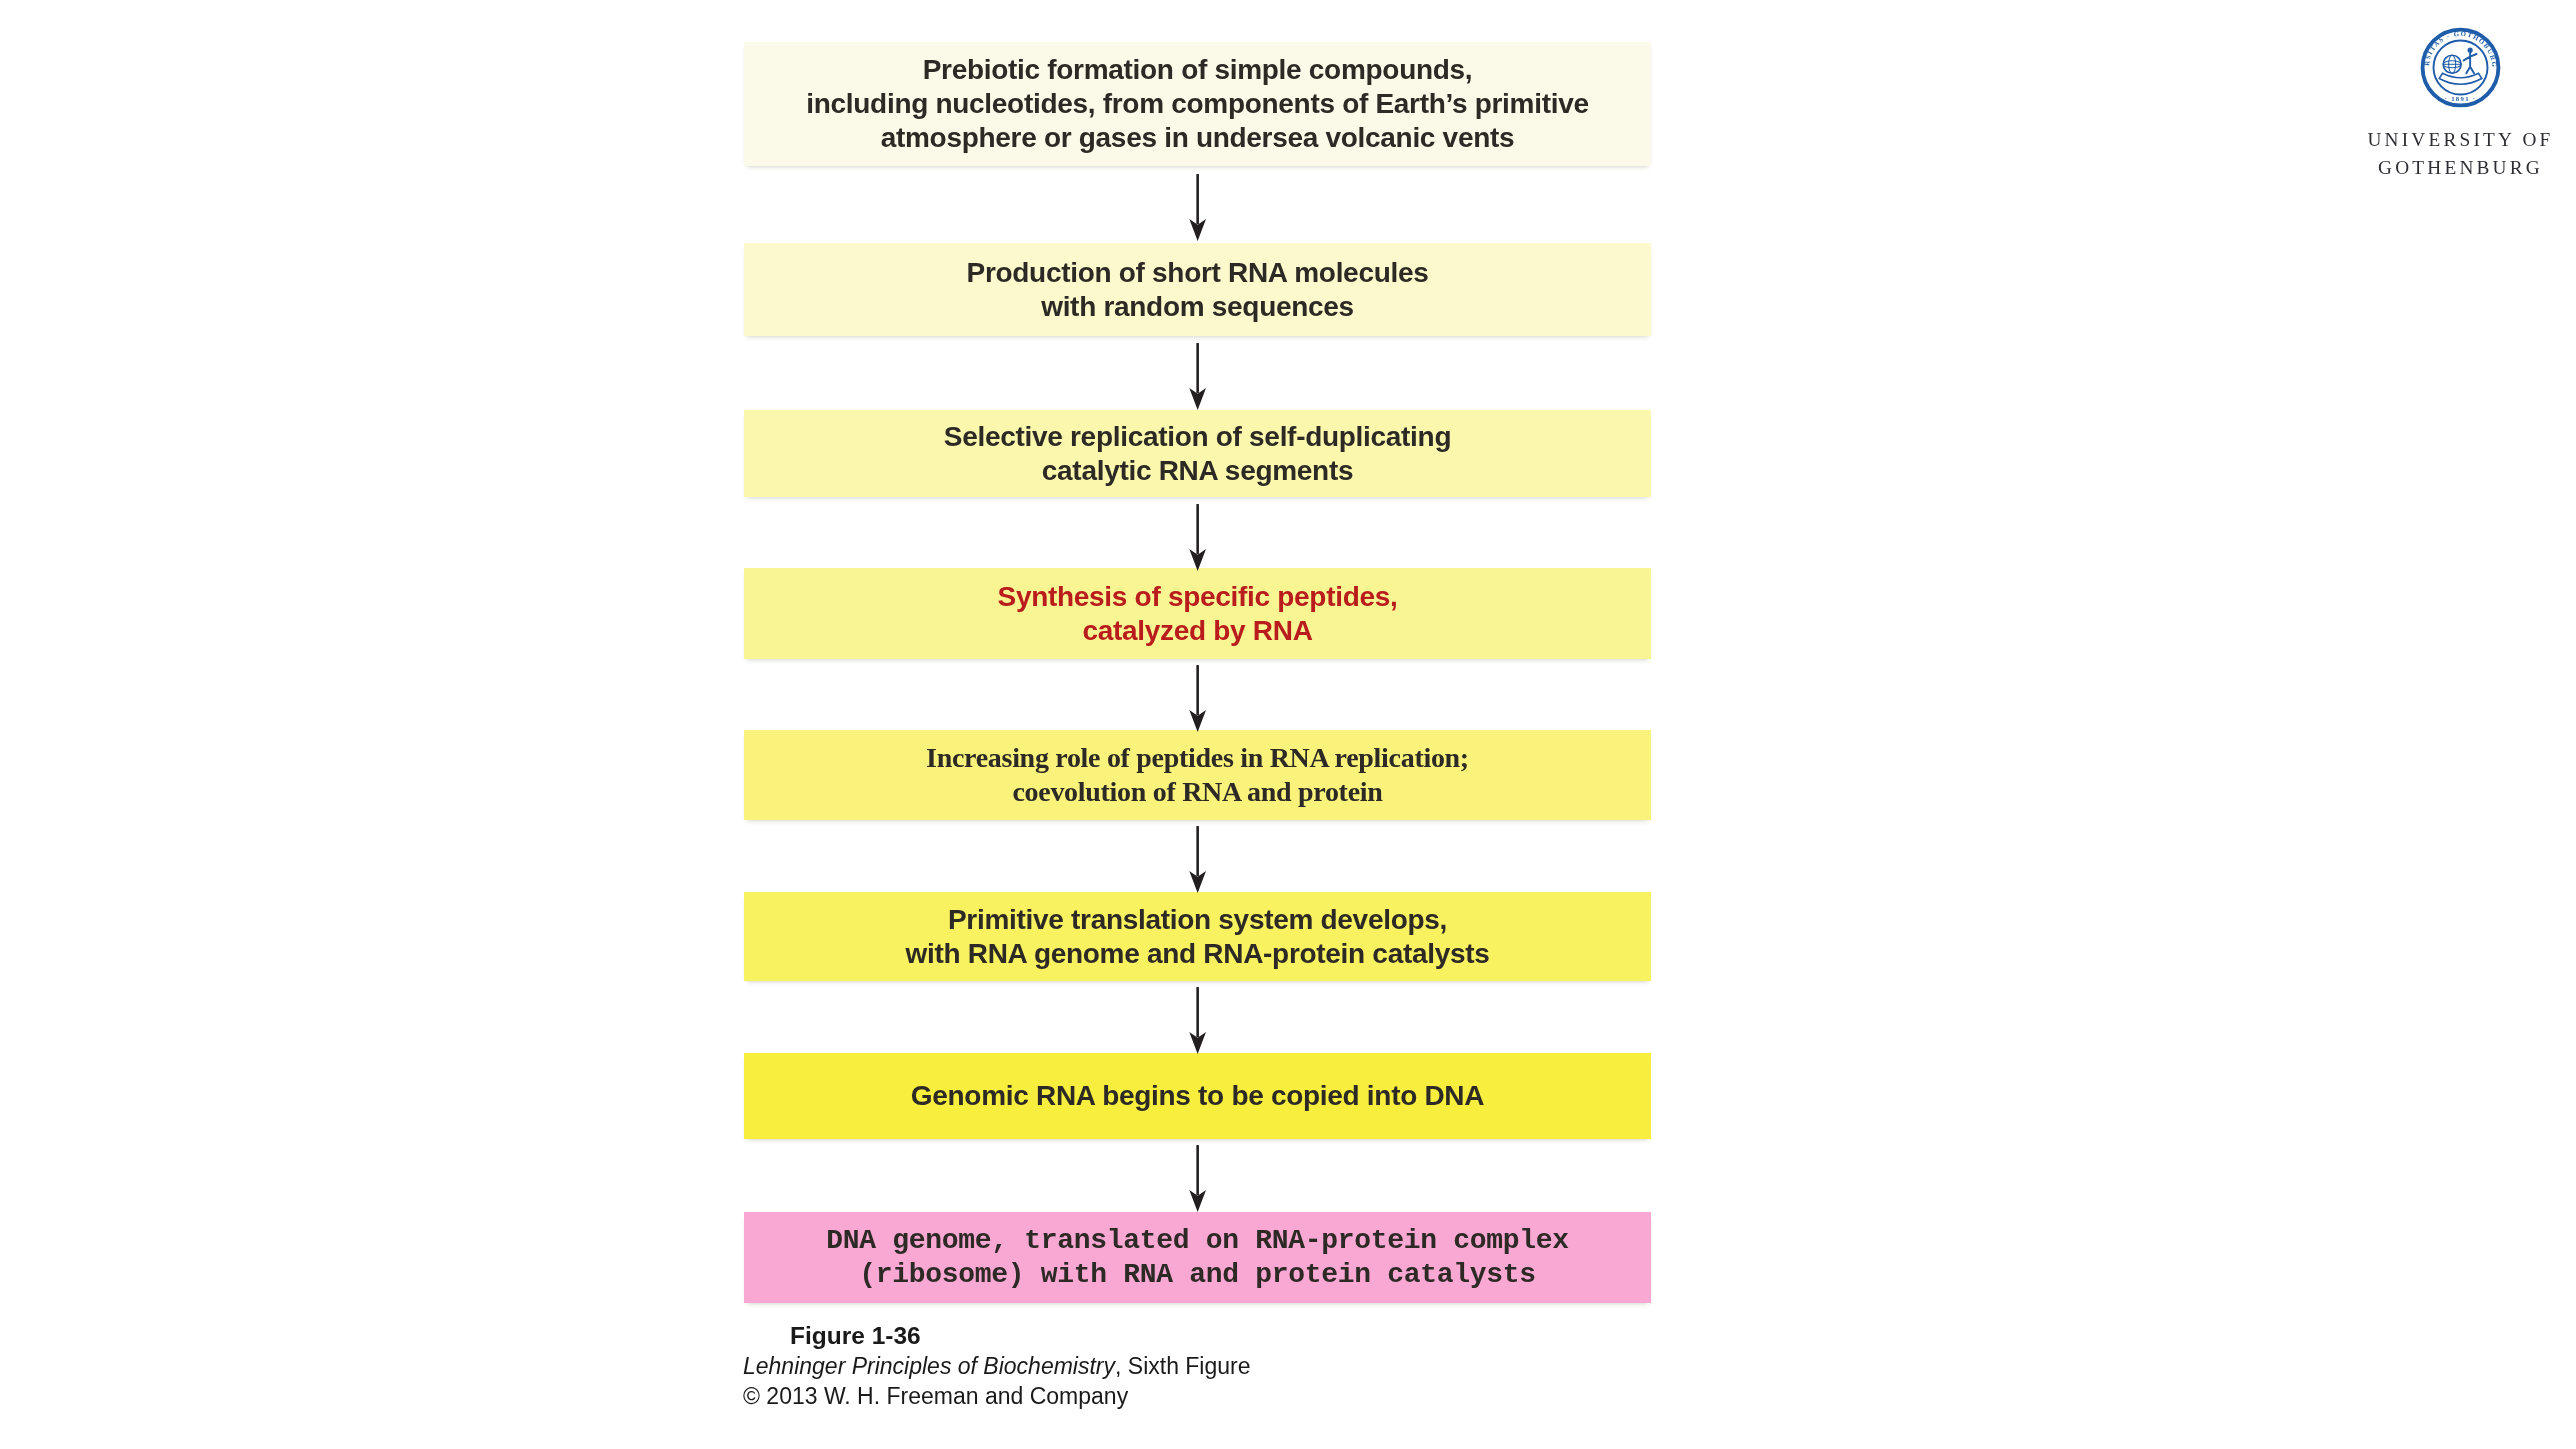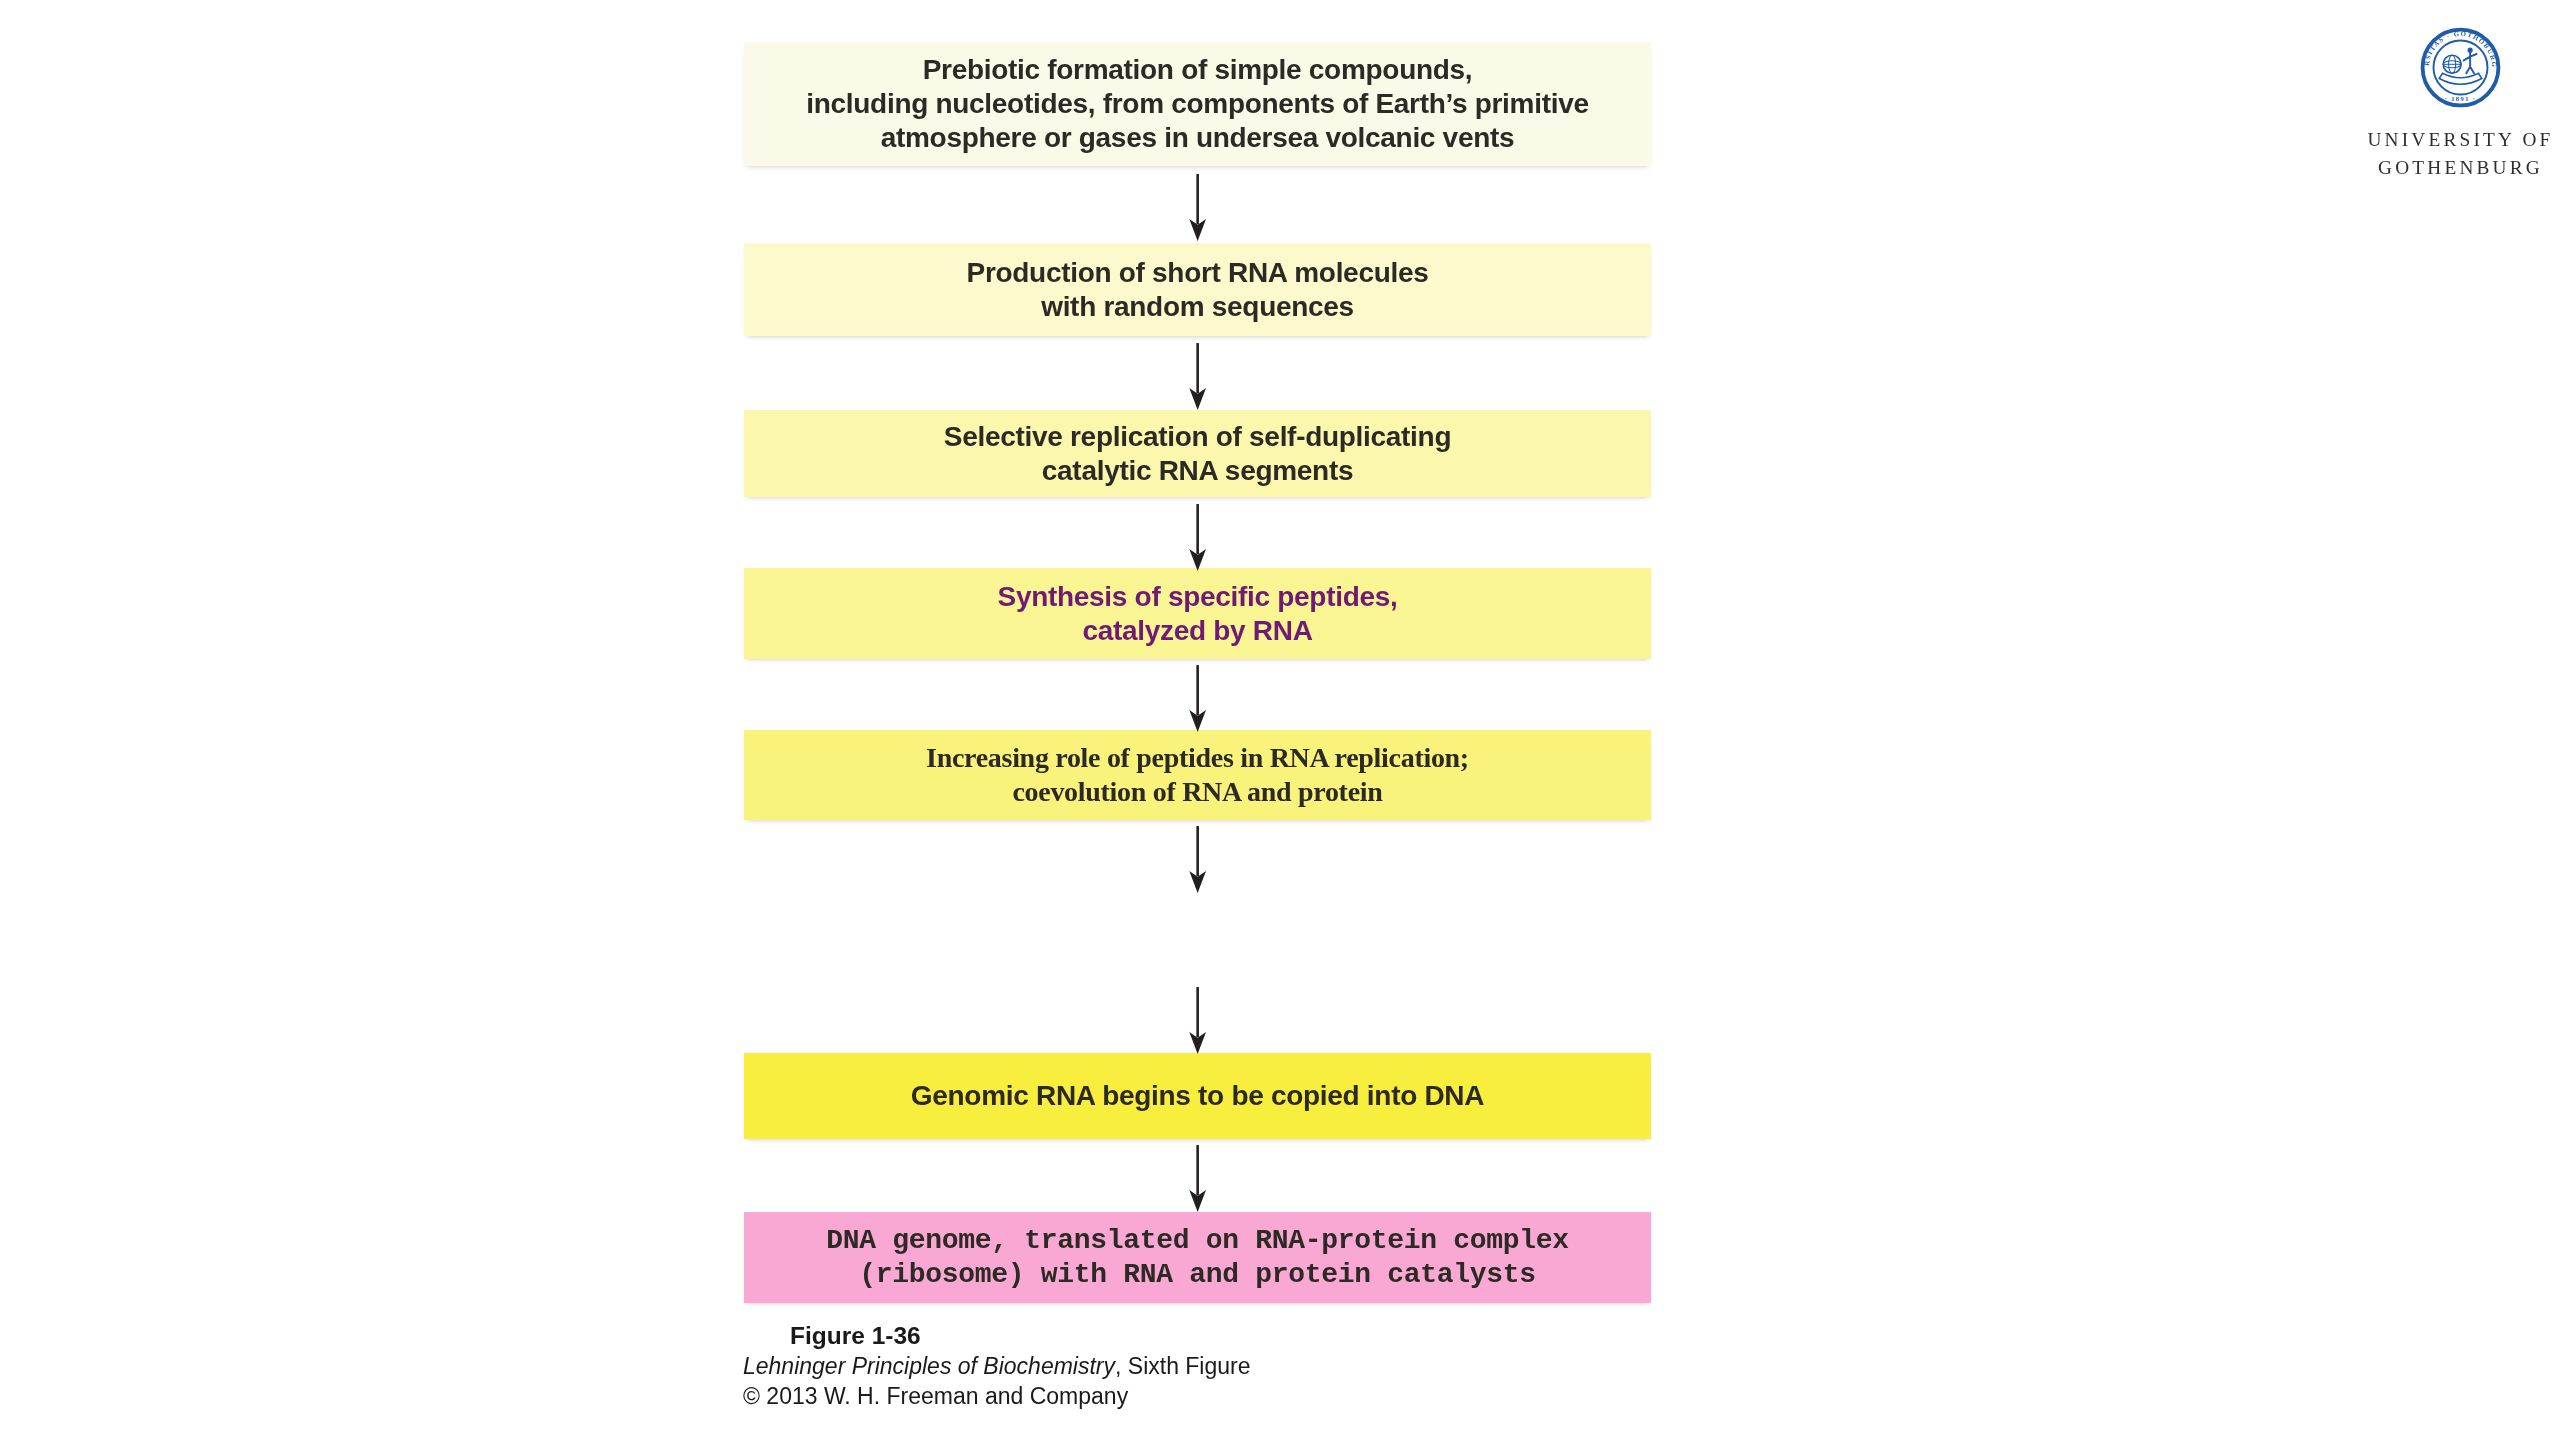--- a/index.html
+++ b/index.html
@@ -122,26 +122,30 @@
   </div>
   <div class="flow-box b2" style="background: rgb(252, 250, 204);">
     <div class="box-label" style="color: rgb(45, 42, 38);">Production of short RNA molecules
 with random sequences</div>
   </div>
   <div class="flow-box b3" style="background: rgb(251, 248, 174);">
     <div class="box-label" style="color: rgb(45, 42, 38);">Selective replication of self-duplicating
 catalytic RNA segments</div>
   </div>
   <div class="flow-box b4" style="background: rgb(250, 245, 147);">
-    <div class="box-label" style="color: #701a75;">Synthesis of specific peptides,
+    <div class="box-label" style="color: #b91c1c;">Synthesis of specific peptides,
 catalyzed by RNA</div>
   </div>
   <div class="flow-box b5" style="background: rgb(249, 243, 123);">
     <div class="box-label" style="color: rgb(45, 42, 38);">Increasing role of peptides in RNA replication;
 coevolution of RNA and protein</div>
+  </div>
+  <div class="flow-box b6" style="background: rgb(248, 241, 96);">
+    <div class="box-label" style="color: rgb(45, 42, 38);">Primitive translation system develops,
+with RNA genome and RNA-protein catalysts</div>
   </div>
   <div class="flow-box b7" style="background: rgb(247, 238, 62);">
     <div class="box-label" style="color: rgb(45, 42, 38);">Genomic RNA begins to be copied into DNA</div>
   </div>
   <div class="flow-box b8" style="background: #f9a8d4; font-family: Liberation Mono, monospace;">
     <div class="box-label" style="color: rgb(45, 42, 38);">DNA genome, translated on RNA-protein complex
 (ribosome) with RNA and protein catalysts</div>
   </div>
 
   <svg class="flow-arrow a1" viewBox="0 0 30 104">

